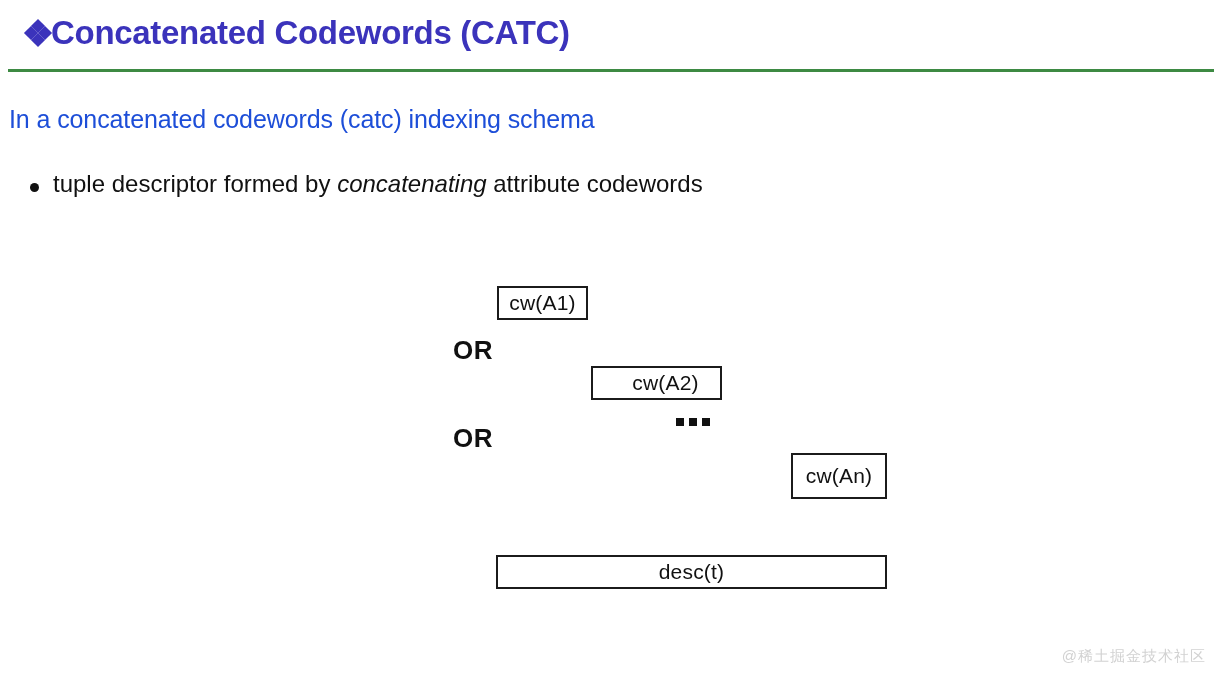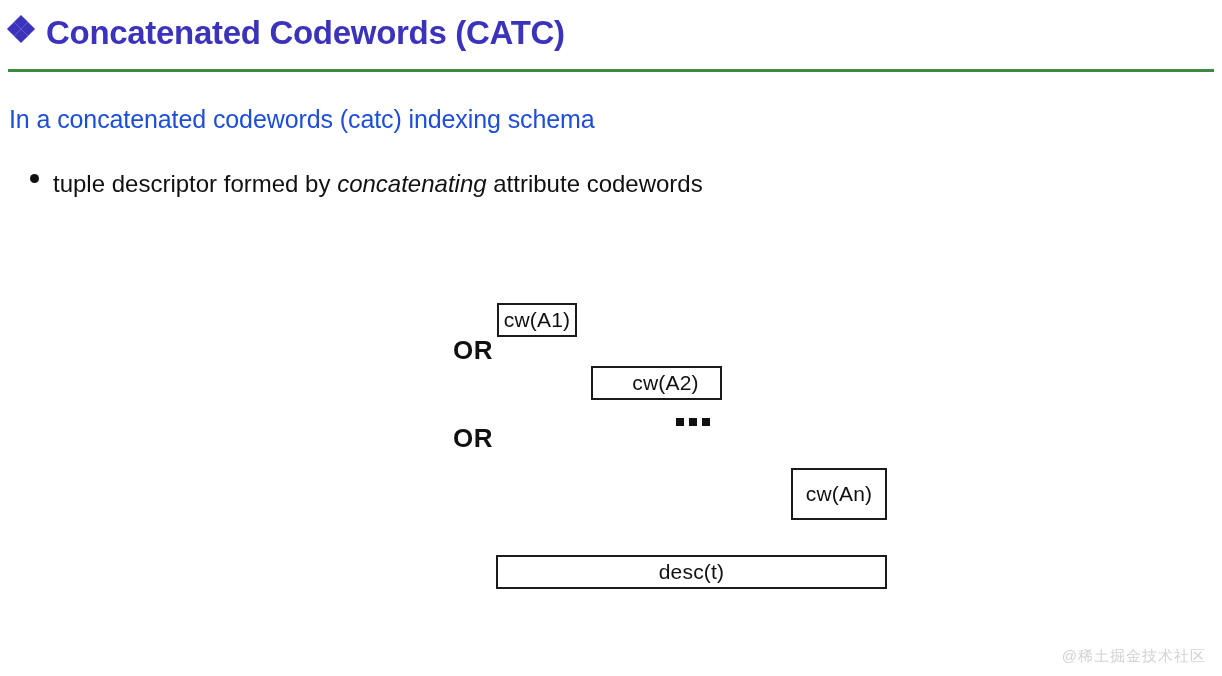--- a/index.html
+++ b/index.html
@@ -13,25 +13,25 @@
     position: relative;
     overflow: hidden;
     font-family: "Liberation Sans", sans-serif;
     color: #111111;
     -webkit-font-smoothing: antialiased;
   }
 
   
   .slide-title {
     position: absolute;
-    left: 8px;
+    left: 25px;
     top: 16px;
     display: flex;
-    align-items: flex-start;
-    gap: 12px;
+    align-items: center;
+    gap: 0;
     white-space: nowrap;
   }
   .title-bullet {
     width: 26px;
     height: 26px;
     position: relative;
     flex: 0 0 26px;
   }
   .title-bullet i {
     position: absolute;
@@ -71,21 +71,21 @@
     letter-spacing: -0.1px;
     white-space: nowrap;
   }
   .bullet-line {
     position: absolute;
     left: 30px;
     top: 170px;
     font-size: 24px;
     color: #111111;
     display: flex;
-    align-items: center;
+    align-items: flex-end;
     gap: 14px;
     white-space: nowrap;
   }
   .bullet-dot {
     width: 9px;
     height: 9px;
     border-radius: 50%;
     background: #111111;
     display: inline-block;
     flex: 0 0 9px;
@@ -102,23 +102,23 @@
     border: 2.5px solid #1b1b1b;
     background: #ffffff;
     box-sizing: border-box;
     display: flex;
     align-items: center;
     justify-content: center;
     font-size: 21px;
     color: #111111;
     letter-spacing: 0.2px;
   }
-  .box-a1  { left: 497px; top: 303px; width: 80px;  height: 34px; }
+  .box-a1  { left: 497px; top: 286px; width: 91px;  height: 34px; }
   .box-a2  { left: 591px; top: 366px; width: 131px; height: 34px; padding-left: 18px; }
-  .box-an  { left: 791px; top: 468px; width: 96px;  height: 52px; }
+  .box-an  { left: 791px; top: 453px; width: 96px;  height: 46px; }
   .box-desc{ left: 496px; top: 555px; width: 391px; height: 34px; font-size: 21px; }
 
   .or-label {
     position: absolute;
     font-size: 26px;
     font-weight: bold;
     color: #111111;
     letter-spacing: 0.5px;
   }
   .or-1 { left: 453px; top: 335px; }

